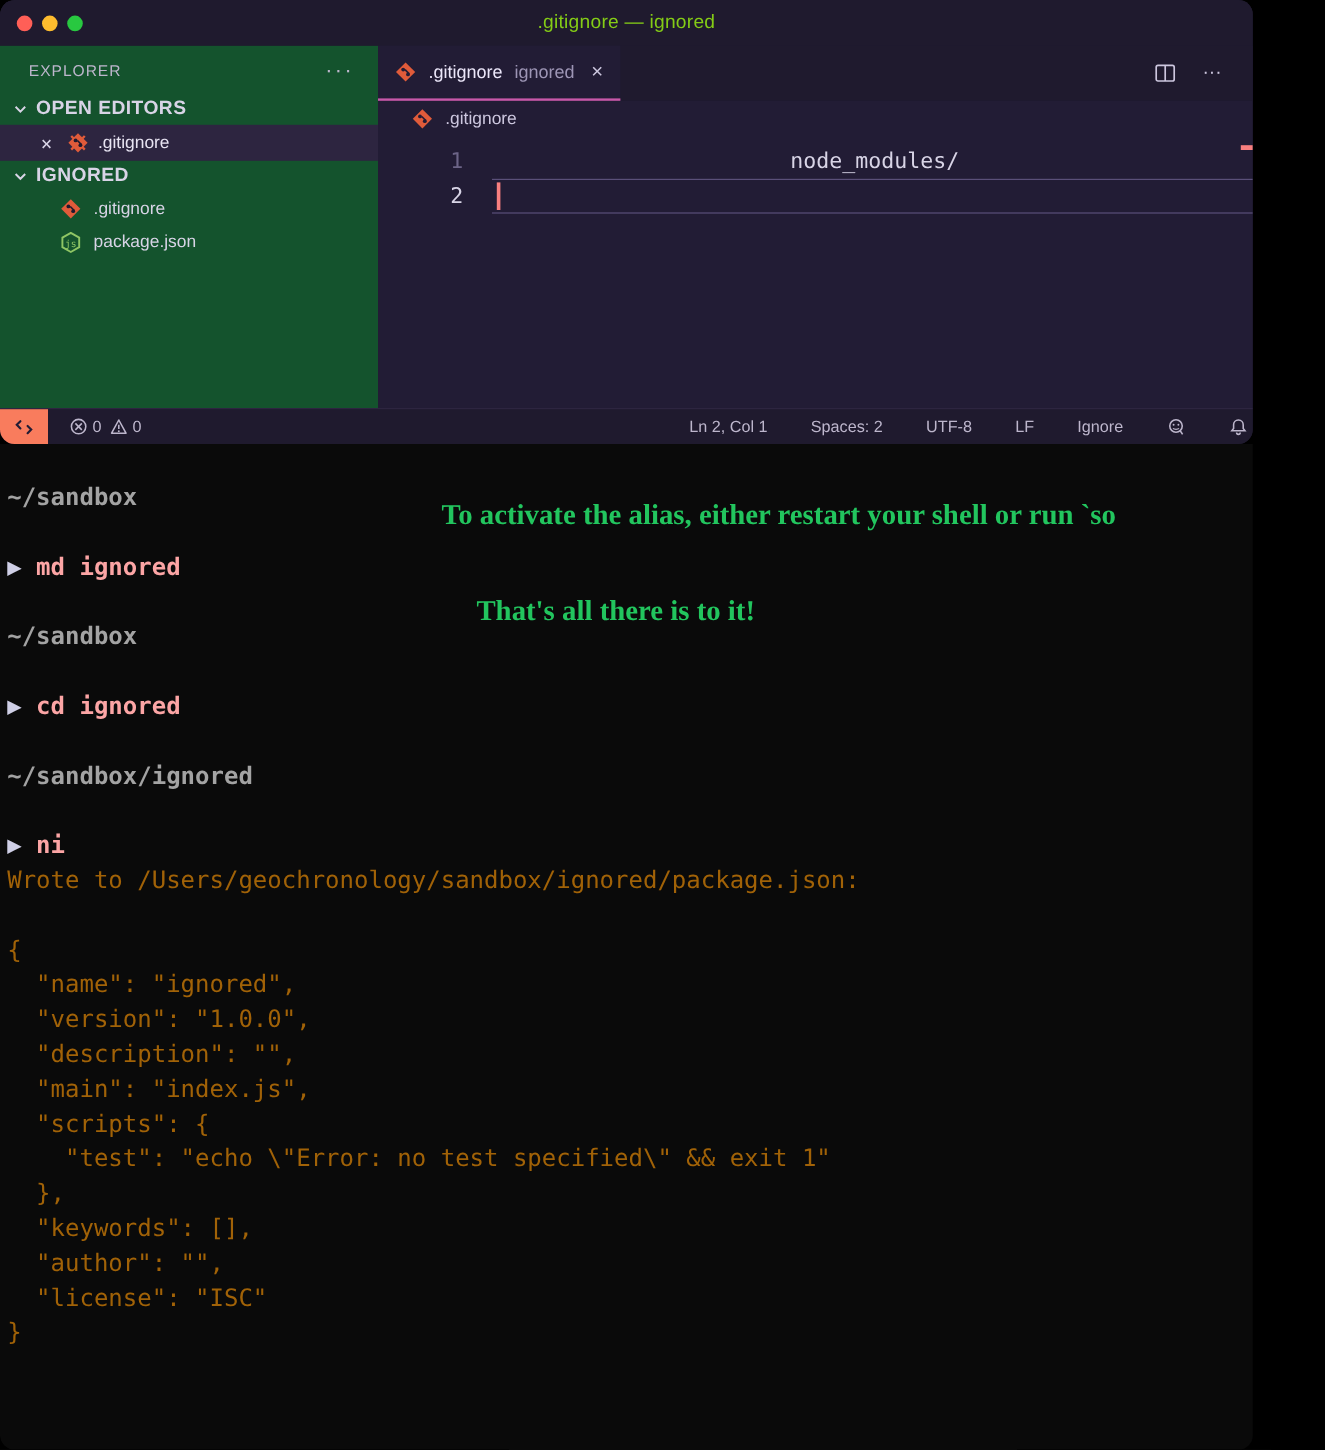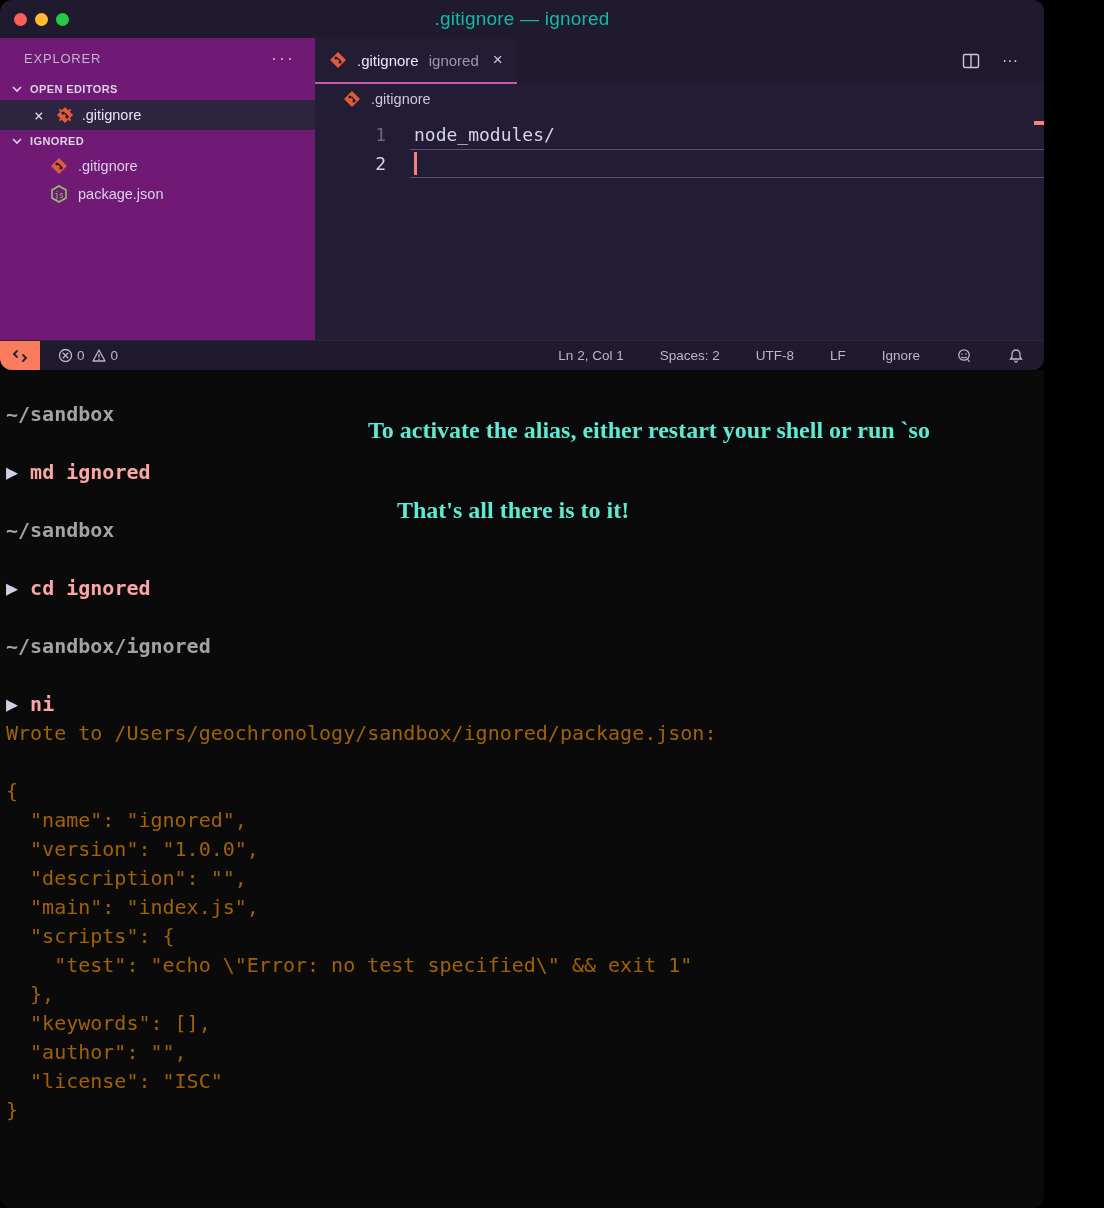--- a/index.html
+++ b/index.html
@@ -34,30 +34,30 @@
   .traffic-lights {
     position: absolute;
     left: 14px;
     display: flex;
     gap: 8px;
   }
   .tl { width: 13px; height: 13px; border-radius: 50%; }
   .tl.red { background: #ff5f57; }
   .tl.yellow { background: #febc2e; }
   .tl.green { background: #28c840; }
-  .title-text { color: #14b8a6; font-size: 19px; letter-spacing: .2px;}
+  .title-text { color: #84cc16; font-size: 16px; letter-spacing: .2px;}
 
   .vscode-body {
     display: flex;
     height: calc(100% - 38px - 30px);
   }
 
   .sidebar {
     width: 315px;
-    background: #701a75;
+    background: #14532d;
     display: flex;
     flex-direction: column;
     font-size: 14px;
   }
   .sidebar-header {
     height: 40px;
     display: flex;
     align-items: center;
     justify-content: space-between;
     padding: 0 20px 0 24px;
@@ -65,21 +65,21 @@
     font-size: 13px;
     letter-spacing: .8px;
   }
   .ellipsis { color: #bdb6cc; font-size: 18px; letter-spacing: 2px; cursor: pointer;}
   .section-title {
     display: flex;
     align-items: center;
     gap: 6px;
     padding: 4px 10px;
     color: #d8d4e6;
-    font-size: 11px;
+    font-size: 16px;
     font-weight: 700;
     letter-spacing: .4px;
   }
   .chev { width: 14px; height:14px; display:inline-flex; align-items:center; justify-content:center;}
   .open-editor-item {
     height: 30px;
     display:flex;
     align-items:center;
     gap:8px;
     padding-left: 34px;
@@ -162,21 +162,21 @@
     color: #6c6487;
     padding-top: 6px;
   }
   .gutter .ln { padding-right: 24px; height: 29px; line-height:29px;}
   .gutter .ln.current { color:#d8d4e6;}
   .code-lines {
     flex:1;
     padding-top: 6px;
     color:#d8d4e6;
   }
-  .code-line { height:29px; line-height:29px; padding-left: 4px;}
+  .code-line { height:29px; line-height:29px; padding-left: 4px; text-align: center;}
   .current-line-hl {
     position:absolute;
     left:95px;
     right:0;
     top: calc(6px + 29px);
     height: 29px;
     border-top: 1px solid #5a4f79;
     border-bottom: 1px solid #5a4f79;
     pointer-events:none;
   }
@@ -200,21 +200,21 @@
     color:#bdb6cc;
     font-size:13.5px;
     border-top: 1px solid #2d2540;
   }
   .sb-remote {
     width: 40px; height:100%;
     background: #f97c5d;
     display:flex; align-items:center; justify-content:center;
   }
   .sb-left { display:flex; align-items:center; gap:6px; padding-left:18px;}
-  .sb-right { margin-left:auto; display:flex; align-items:center; gap:36px; padding-right:20px;}
+  .sb-right { margin-left:auto; display:flex; align-items:center; gap:36px; padding-right:4px;}
   .sb-item { display:flex; align-items:center; gap:4px; cursor:pointer;}
 
   
   .terminal {
     width: 1044px;
     height: 838px;
     background: #0a0a0a;
     font-family: ui-monospace, Menlo, Consolas, monospace;
     font-size: 20px;
     line-height: 29px;
@@ -223,21 +223,21 @@
     border-radius: 0 0 12px 12px;
     position:relative;
   }
   .t-line { white-space: pre; }
   .t-path { color: #a3a3a3; font-weight: 600;}
   .t-prompt { color: #cfcfe6; }
   .t-cmd { color: #fca5a5; font-weight: bold; }
   .t-out { color: #a16207; }
   .t-bgdim {
     position:absolute;
-    color: #5eead4;
+    color: #22c55e;
     font-family: Georgia, serif;
     font-size: 24px;
     font-weight: 700;
     pointer-events:none;
     white-space: nowrap;
     text-align: right;
   }
   .bg1 { left:368px; top: 46px; }
   .bg2 { left:368px; top: 126px; margin-left: 29px; }
 

